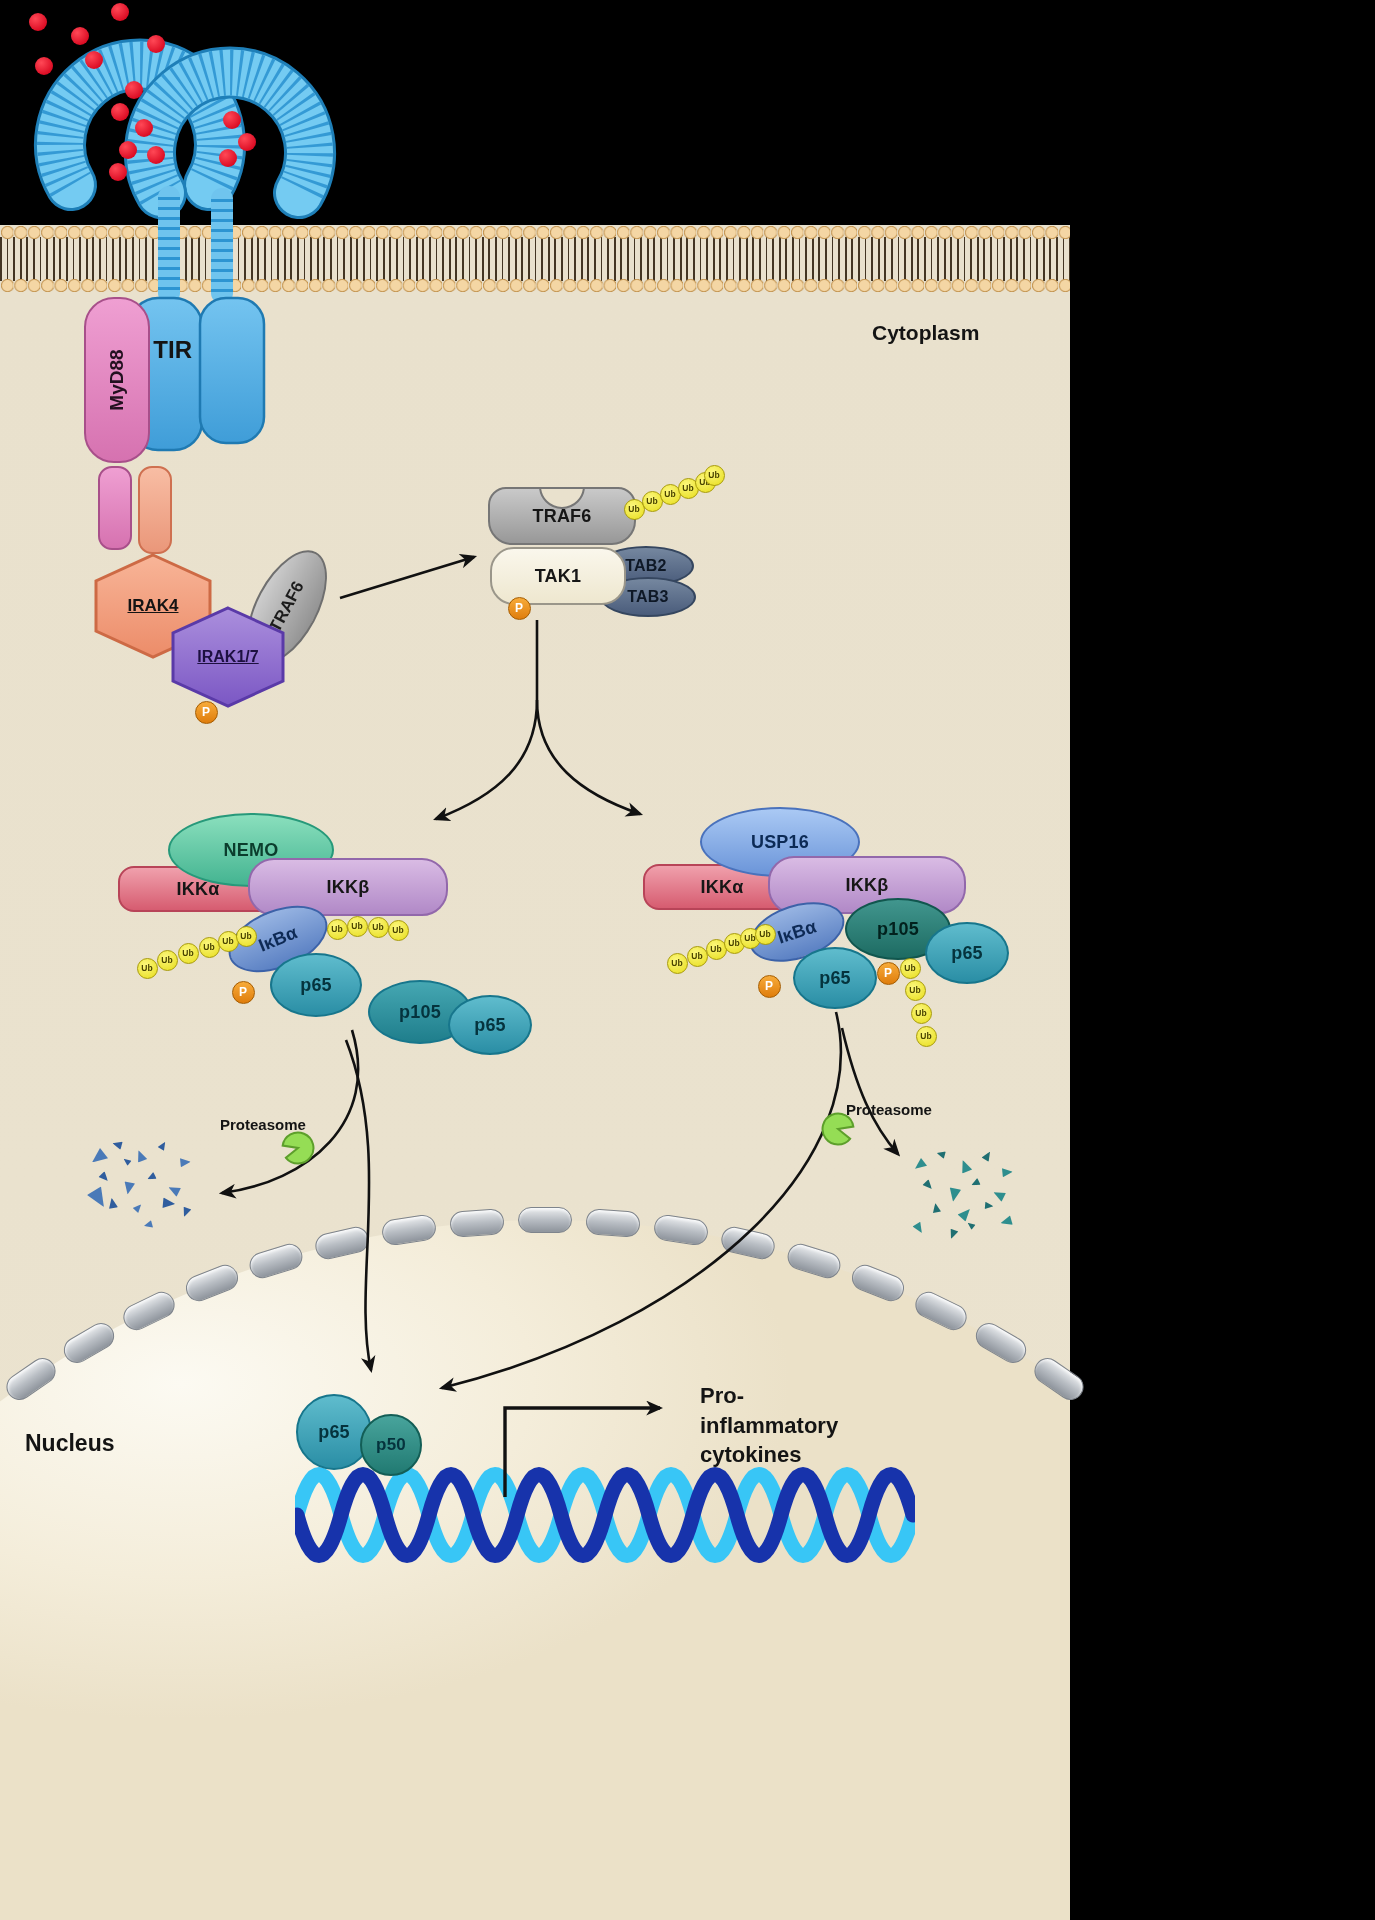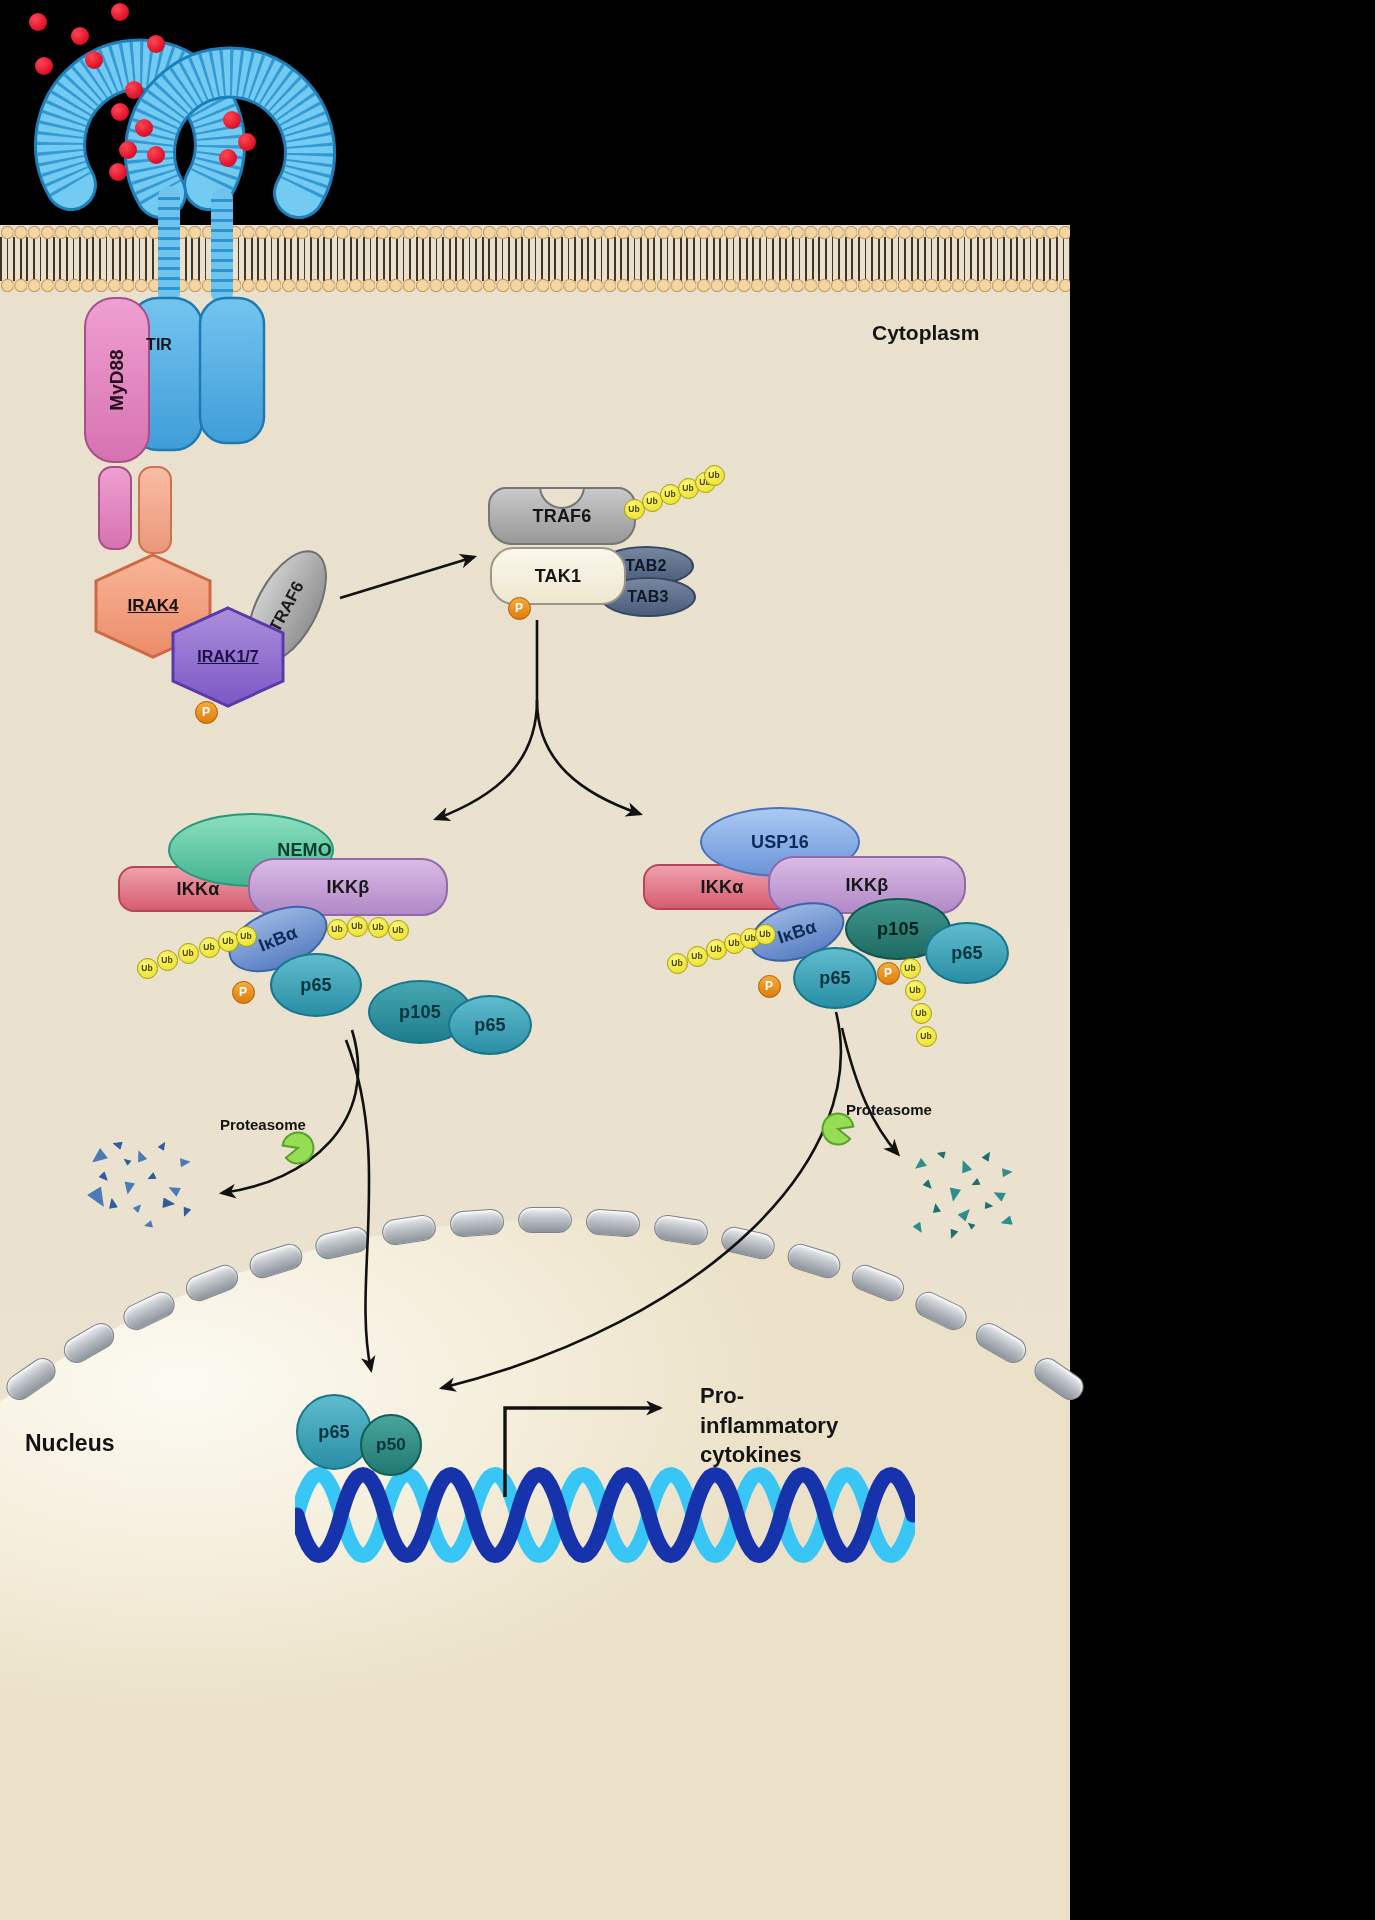--- a/index.html
+++ b/index.html
@@ -31,21 +31,21 @@
 
   
   .myd88 { left:84px; top:297px; width:66px; height:166px; border-radius:30px; z-index:8;
            background:linear-gradient(180deg,#ef9fd2 0%,#d672b0 100%); border:2px solid #a84f8a;
            display:flex; align-items:center; justify-content:center; }
   .myd88 span { transform:rotate(-90deg); white-space:nowrap; font-size:19px; font-weight:600; color:#23101f; }
   .dd-pink { left:98px; top:466px; width:34px; height:84px; border-radius:14px; z-index:8;
              background:linear-gradient(180deg,#ef9fd2,#d672b0); border:2px solid #a84f8a; }
   .dd-peach { left:138px; top:466px; width:34px; height:88px; border-radius:14px; z-index:8;
               background:linear-gradient(180deg,#f8bda4,#ea977a); border:2px solid #cf7050; }
-  .tir-label { left:126px; top:336px; width:66px; text-align:center; font-size:16px; font-weight:600; }
+  .tir-label { left:126px; top:336px; width:66px; text-align:right; font-size:24px; font-weight:600; }
   .hexlbl { z-index:9; display:flex; align-items:center; justify-content:center; font-weight:600;text-decoration:underline; }
   .traf6-rot { left:225px; top:576px; width:124px; height:62px; border-radius:50%; z-index:7;
                transform:rotate(-62deg);
                background:linear-gradient(180deg,#cdcdcd,#939393); border:2px solid #6f6f6f;
                display:flex; align-items:center; justify-content:center; }
   .traf6-rot span { font-size:17px; font-weight:600; color:#1c1c1c; }
 
   
   .traf6-c { left:488px; top:487px; width:148px; height:58px; border-radius:18px 18px 24px 24px; z-index:8;
              overflow:hidden; background:linear-gradient(180deg,#c9c9c9,#989898); border:2px solid #767676; }
@@ -54,21 +54,21 @@
   .traf6-c .lbl { position:relative; z-index:2; }
   .tak1 { left:490px; top:547px; width:136px; height:58px; border-radius:24px; z-index:8;
           background:linear-gradient(180deg,#faf7ec,#eee7cf); border:2px solid #9a968a; }
   .tab { width:96px; height:40px; z-index:7;
          background:linear-gradient(180deg,#75879f,#4a5c7b); border:2px solid #35465f;justify-content:center; }
   .tab .lbl { font-size:16px; color:#0e1826; }
   .tab2 { left:598px; top:546px; } .tab3 { left:600px; top:577px; }
 
   
   .nemo { left:168px; top:813px; width:166px; height:74px; z-index:8;
-          background:linear-gradient(180deg,#8adfbd,#44b491); border:2.5px solid #27997a;justify-content:flex-end; }
+          background:linear-gradient(180deg,#8adfbd,#44b491); border:2.5px solid #27997a; }
   .usp16 { left:700px; top:807px; width:160px; height:70px; z-index:8;
            background:linear-gradient(180deg,#aac9f4,#6b95d9); border:2.5px solid #4a72bc; }
   .ikka { height:46px; border-radius:16px; z-index:7;
           background:linear-gradient(180deg,#f0a0ac,#d65c70); border:2px solid #b84458; }
   .ikka.l { left:118px; top:866px; width:160px; } .ikka.r { left:643px; top:864px; width:158px; }
   .ikkb { height:58px; border-radius:26px; z-index:8;
           background:linear-gradient(180deg,#d9bbe4,#b189c7); border:2px solid #9268ab; }
   .ikkb.l { left:248px; top:858px; width:200px; } .ikkb.r { left:768px; top:856px; width:198px; }
   .ikba { border-radius:50%; z-index:9;
           background:linear-gradient(180deg,#97b4e2,#5a80c3); border:2px solid #3c62a8; }

